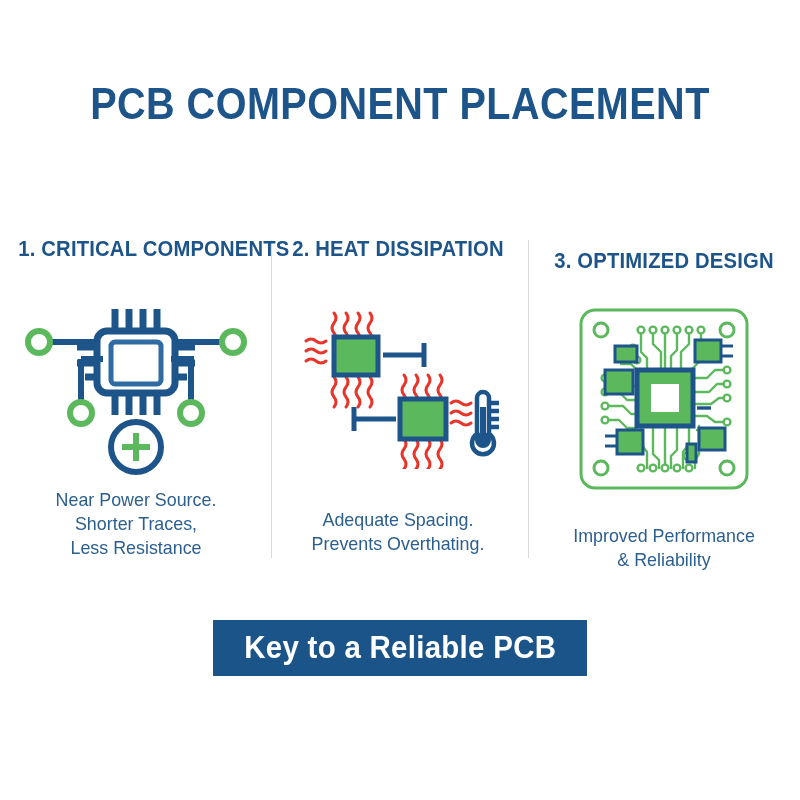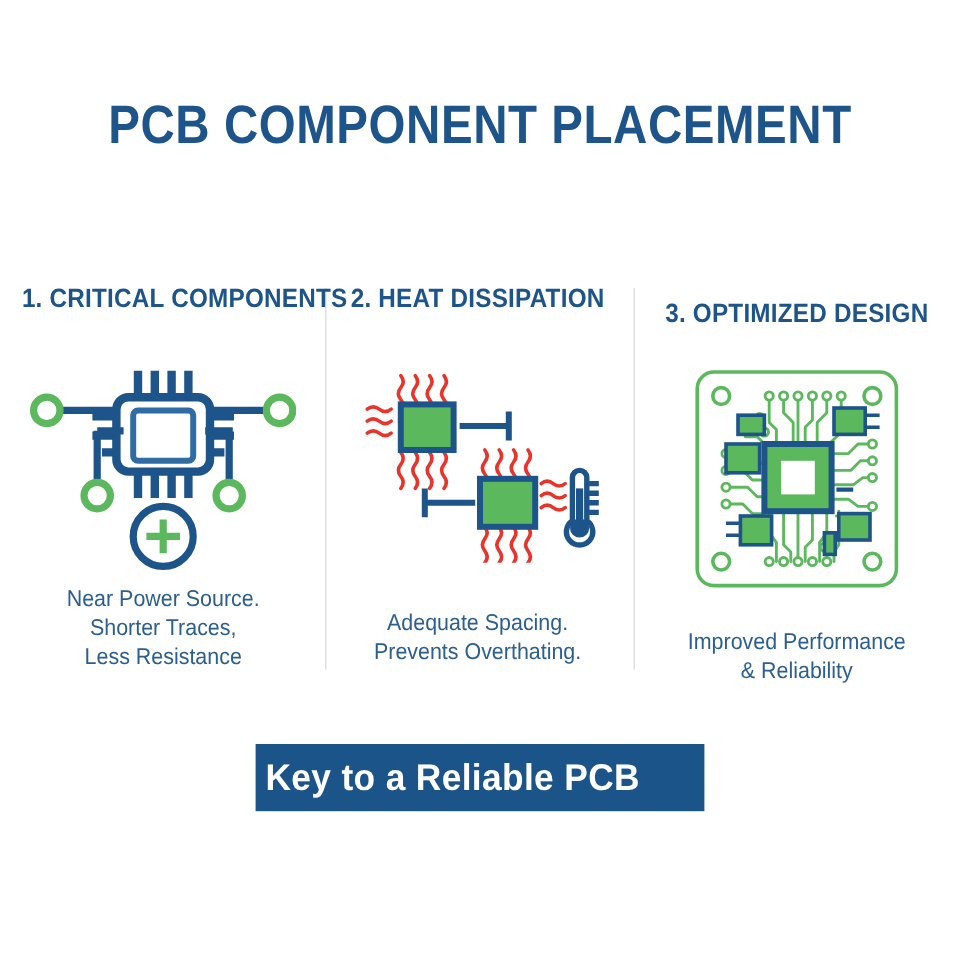--- a/index.html
+++ b/index.html
@@ -115,21 +115,21 @@
   
   .banner {
     position: absolute;
     left: 213px;
     top: 620px;
     width: 374px;
     height: 56px;
     background: #1b5489;
     display: flex;
     align-items: center;
-    justify-content: flex-start;
+    justify-content: center;
   }
   .banner-label {
     font-family: "Liberation Sans Narrow", "Liberation Sans", sans-serif;
     font-size: 31px;
     line-height: 34px;
     font-weight: bold;
     color: #ffffff;
     letter-spacing: 0.3px;
     transform: scaleX(0.95);
     transform-origin: center center;

